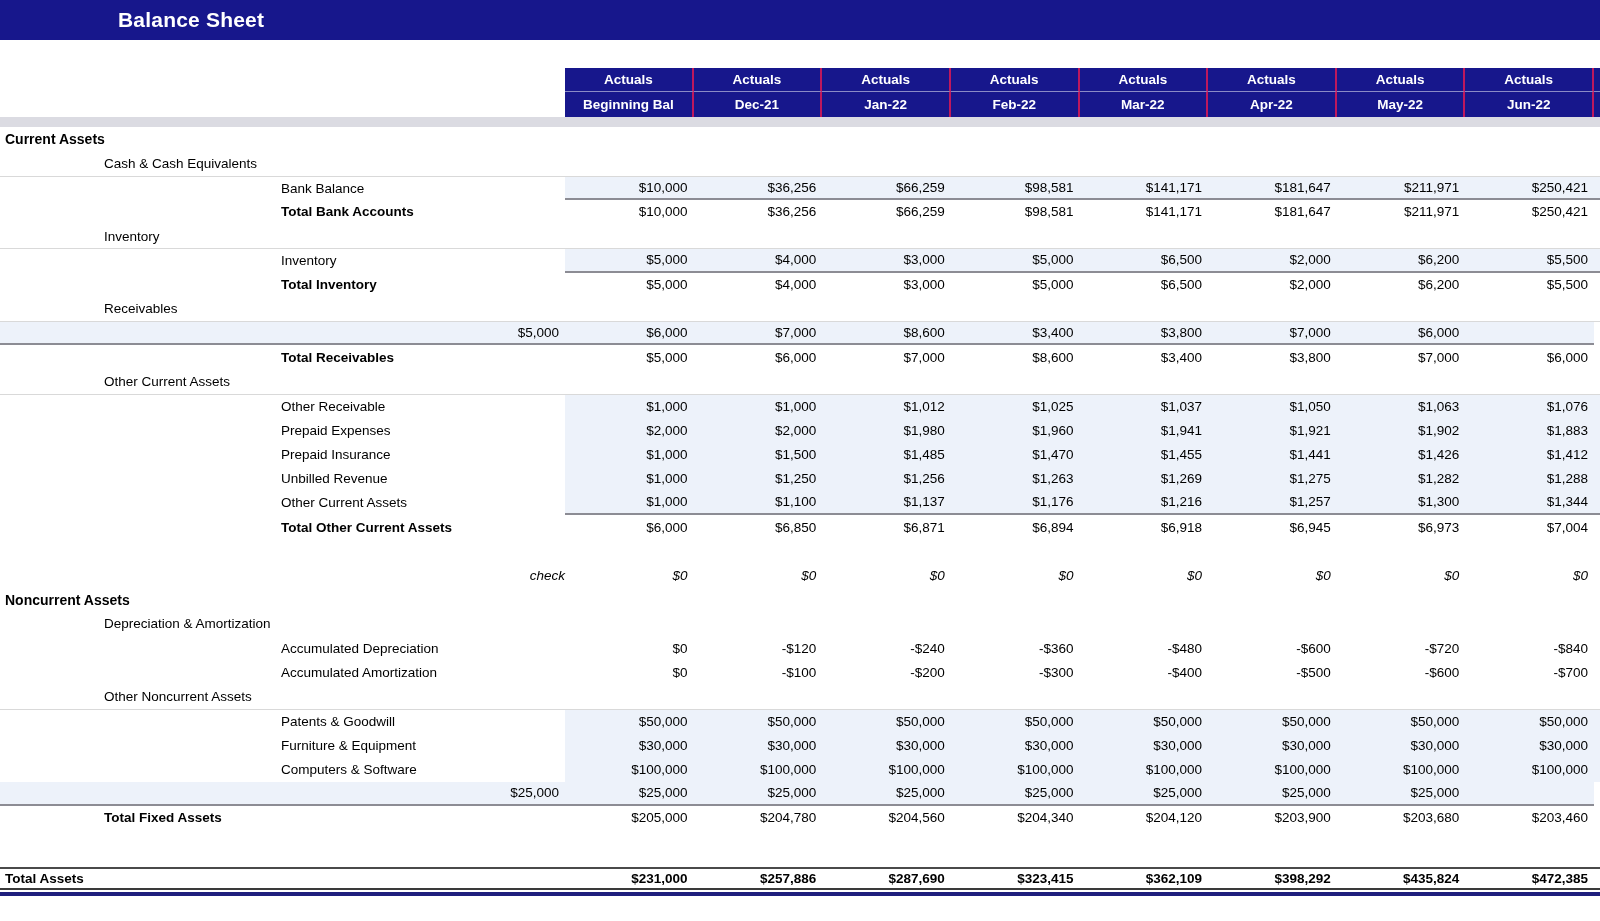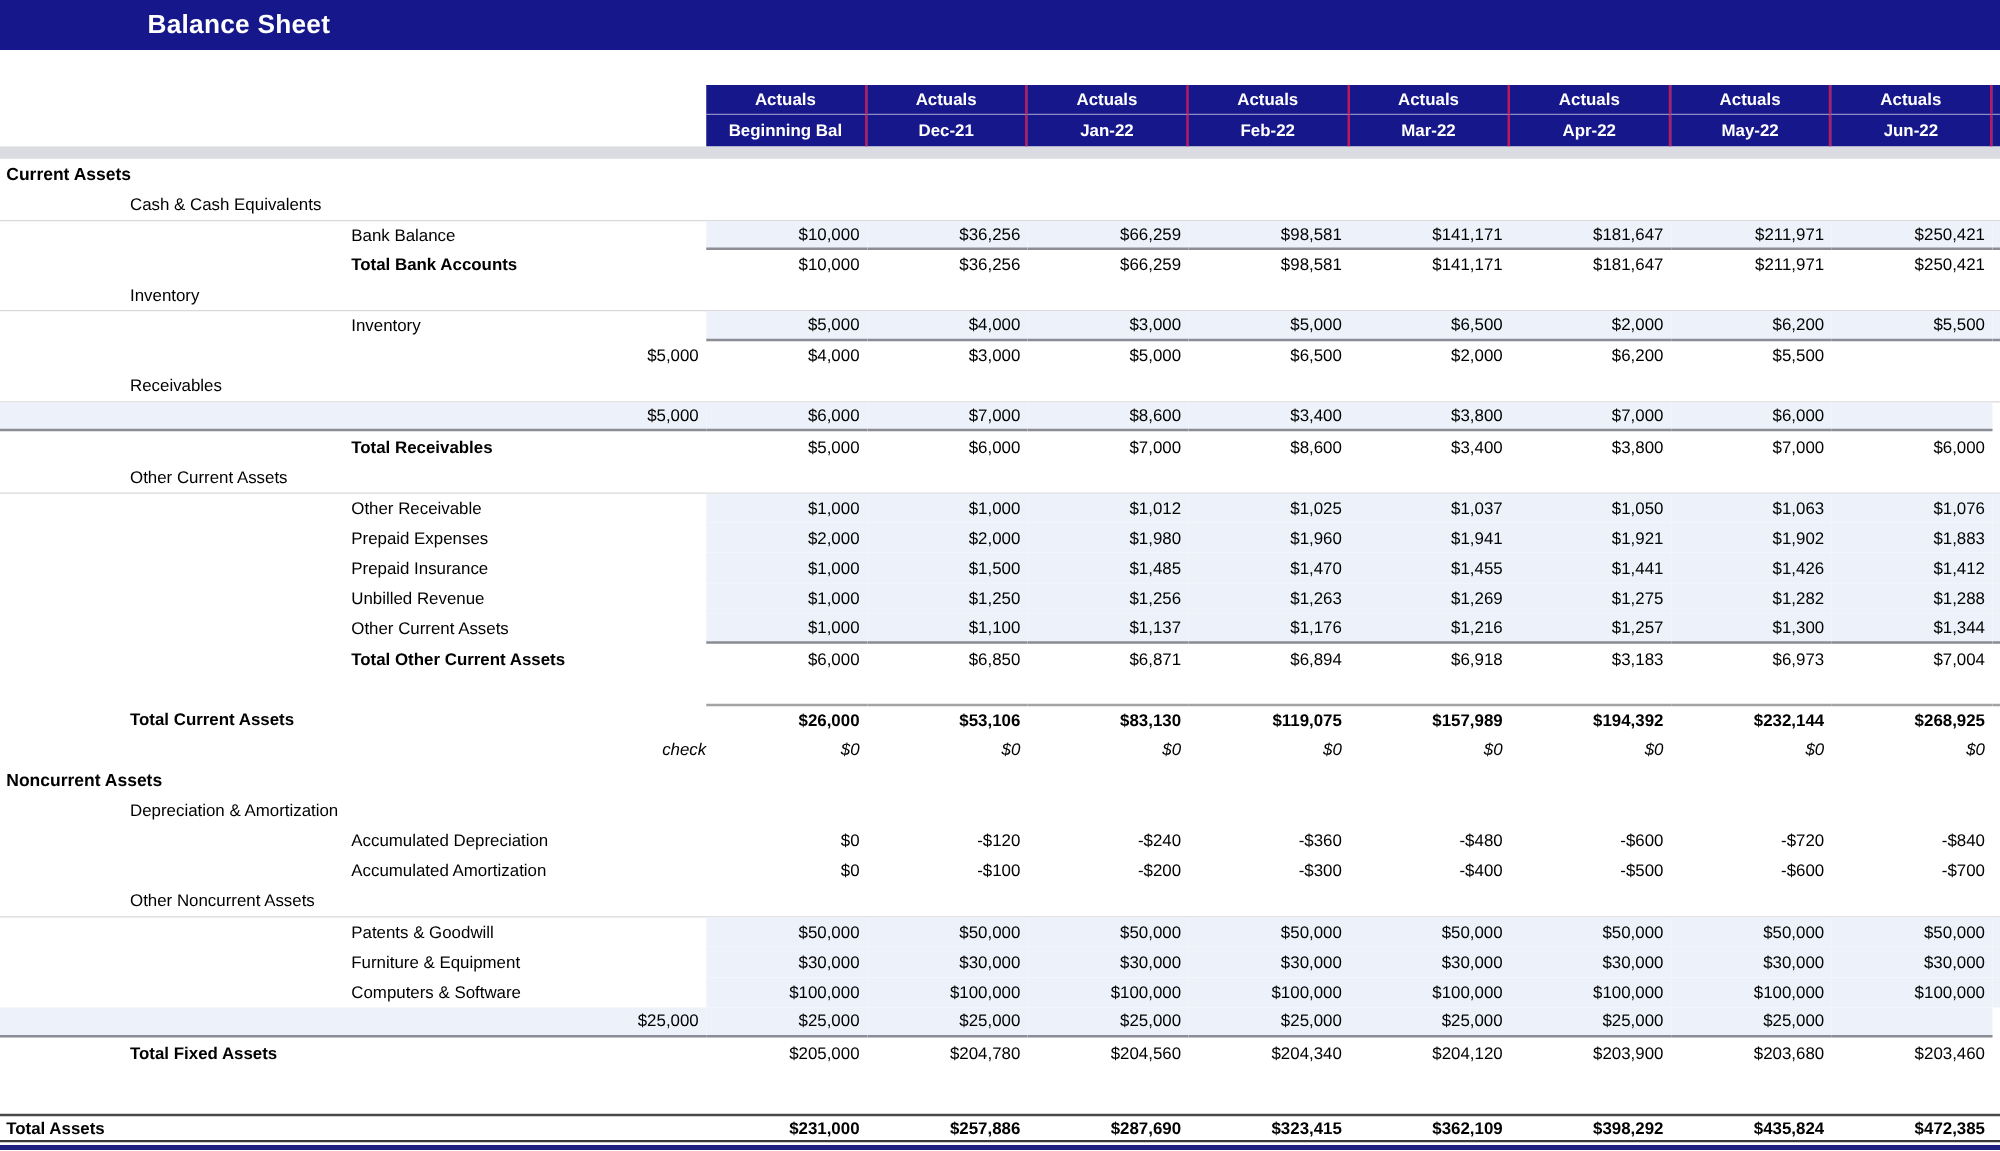--- a/index.html
+++ b/index.html
@@ -158,20 +158,21 @@
         <div class="val v-blue">$4,000</div>
         <div class="val v-blue">$3,000</div>
         <div class="val v-blue">$5,000</div>
         <div class="val v-blue">$6,500</div>
         <div class="val v-blue">$2,000</div>
         <div class="val v-blue">$6,200</div>
         <div class="val v-blue">$5,500</div>
         <div class="fil"></div>
       </div>
       <div class="row type-total">
+        <div class="lab ind-2">Total Inventory</div>
         <div class="val">$5,000</div>
         <div class="val">$4,000</div>
         <div class="val">$3,000</div>
         <div class="val">$5,000</div>
         <div class="val">$6,500</div>
         <div class="val">$2,000</div>
         <div class="val">$6,200</div>
         <div class="val">$5,500</div>
         <div class="fil"></div>
       </div>
@@ -282,38 +283,26 @@
         <div class="val v-blue">$1,344</div>
         <div class="fil"></div>
       </div>
       <div class="row type-total">
         <div class="lab ind-2">Total Other Current Assets</div>
         <div class="val">$6,000</div>
         <div class="val">$6,850</div>
         <div class="val">$6,871</div>
         <div class="val">$6,894</div>
         <div class="val">$6,918</div>
-        <div class="val">$3,183</div>
+        <div class="val">$6,945</div>
         <div class="val">$6,973</div>
         <div class="val">$7,004</div>
         <div class="fil"></div>
       </div>
       <div class="gaprow" style="height: 24px;"></div>
-      <div class="row type-grandsub">
-        <div class="lab ind-1">Total Current Assets</div>
-        <div class="val">$26,000</div>
-        <div class="val">$53,106</div>
-        <div class="val">$83,130</div>
-        <div class="val">$119,075</div>
-        <div class="val">$157,989</div>
-        <div class="val">$194,392</div>
-        <div class="val">$232,144</div>
-        <div class="val">$268,925</div>
-        <div class="fil"></div>
-      </div>
       <div class="row type-check">
         <div class="lab ind-0">check</div>
         <div class="val">$0</div>
         <div class="val">$0</div>
         <div class="val">$0</div>
         <div class="val">$0</div>
         <div class="val">$0</div>
         <div class="val">$0</div>
         <div class="val">$0</div>
         <div class="val">$0</div>

